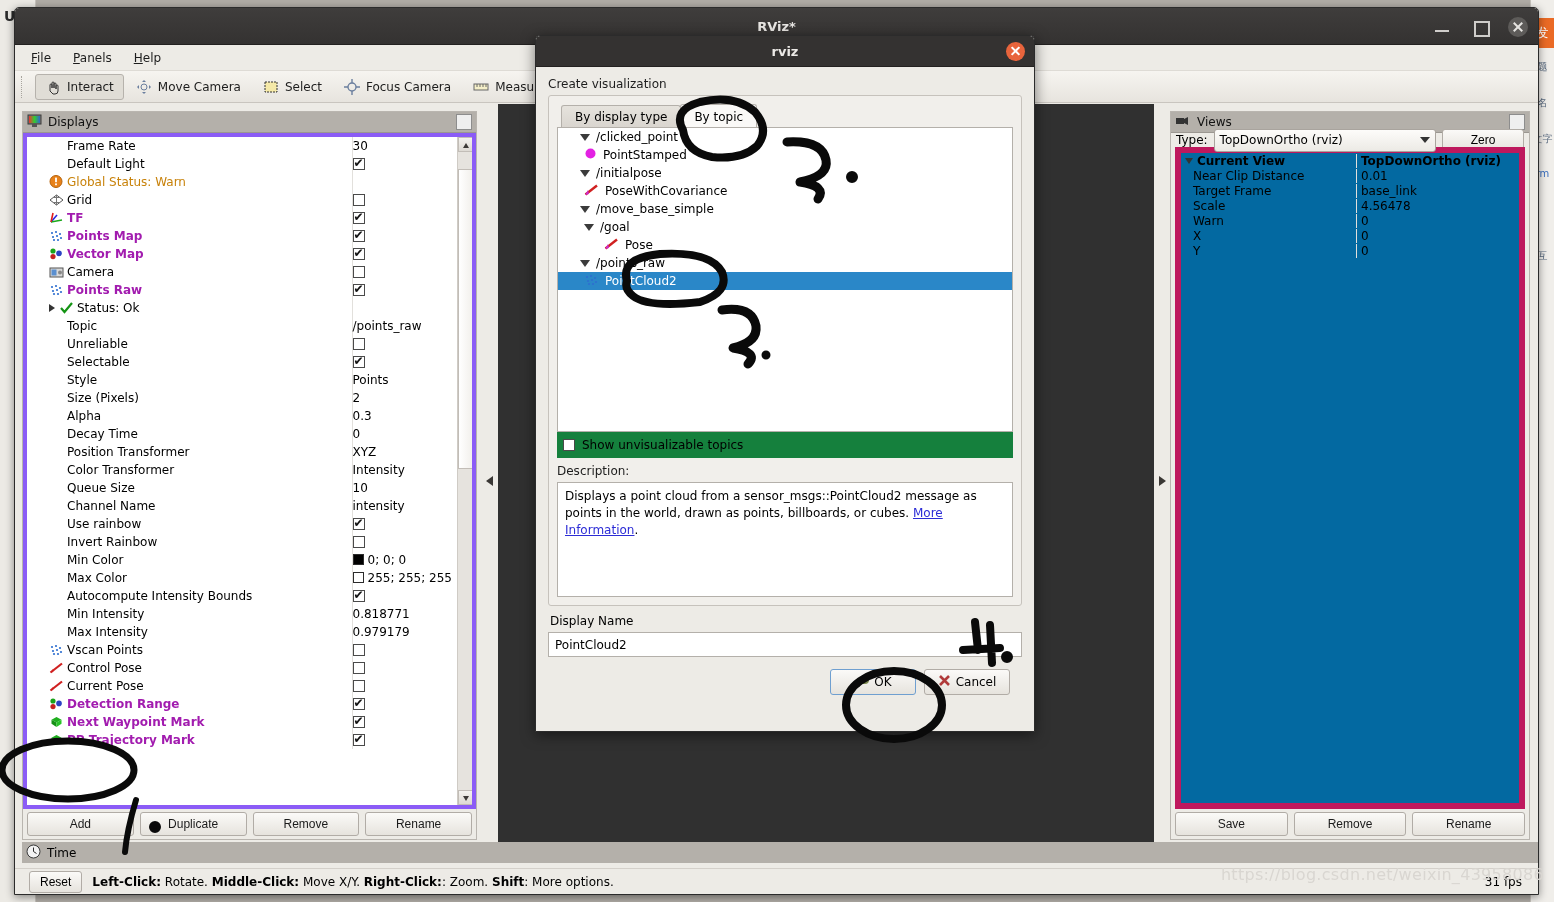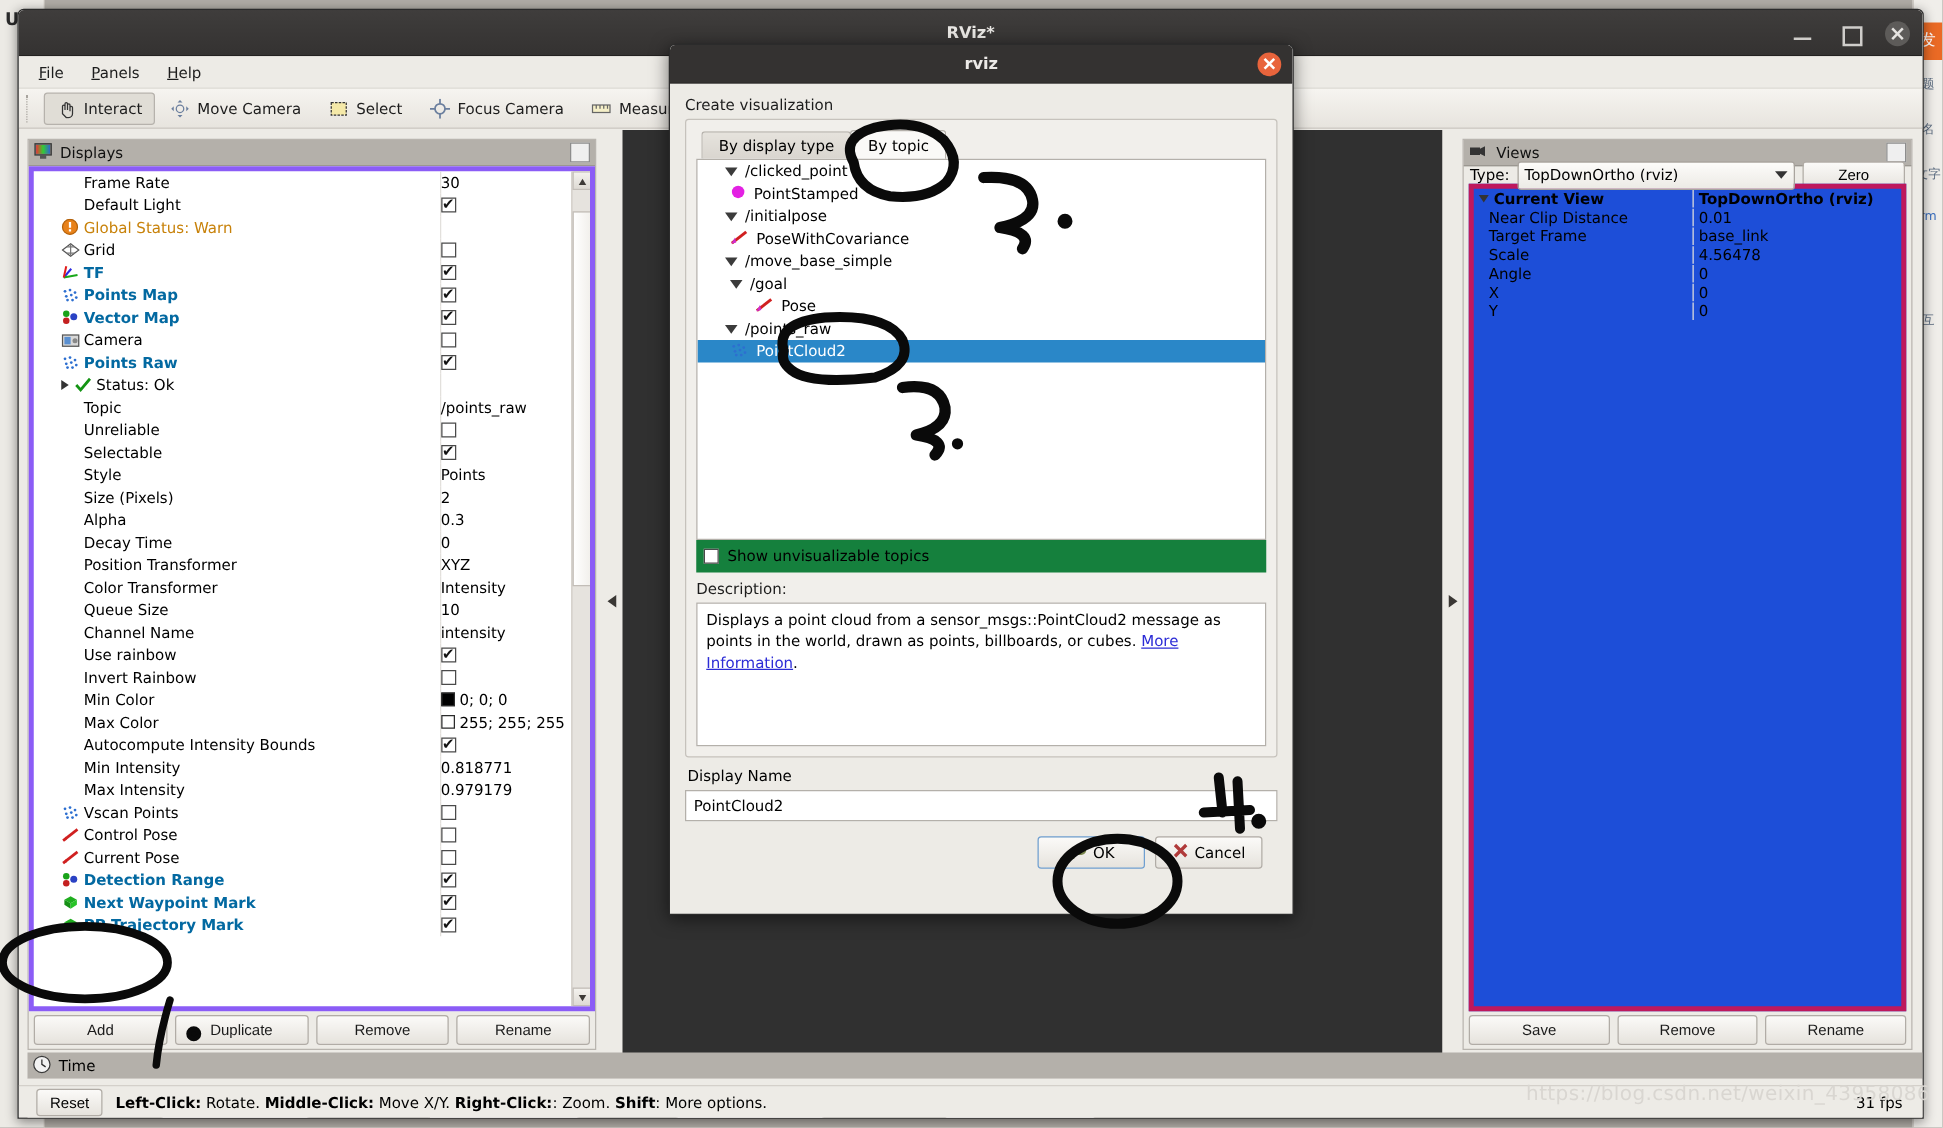--- a/index.html
+++ b/index.html
@@ -100,21 +100,21 @@
   }
   .prop-scroll { flex:1; background:#fff; position:relative; overflow:hidden; border:4px solid #8b5cf6; }
   .prop-table { width:100%; border-collapse:collapse; font-size:12px; }
   .prop-table tr { height:18px; }
   .prop-table td { padding:0; vertical-align:middle; }
   .prop-name { padding-left:2px; white-space:nowrap; }
   .prop-val { width:120px; border-left:1px solid #e2e0dc; padding-left:4px; white-space:nowrap; }
   .p-ind { display:inline-block; width:40px; }
   .p-ind2 { display:inline-block; width:22px; }
   .p-icon { display:inline-block; width:15px; height:12px; vertical-align:-2px; margin-right:3px; }
-  .bluelbl { color:#0369a1; font-weight:bold;margin-top:28px; }
+  .bluelbl { color:#a21caf; font-weight:bold;margin-top:28px; }
   .warnlbl { color:#c8820a; }
   .cbox { width:12px; height:12px; border:1px solid #4a4a4a; background:#fff; display:inline-block; position:relative; vertical-align:-2px; }
   .cbox.on::after {
     content:"✔"; position:absolute; left:0px; top:-3px; font-size:12px; color:#111; line-height:14px;
   }
   .swatch { width:11px; height:11px; border:1px solid #2b2b2b; display:inline-block; vertical-align:-1px; margin-right:4px; }
 
   .vscroll { position:absolute; right:0; top:0; width:15px; bottom:0; background:#e6e3de; border-left:1px solid #cfcbc5; }
   .vscroll .arr { width:15px; height:15px; background:linear-gradient(#f4f2ee,#dedad4); border:1px solid #c2bdb7; position:relative; }
   .vscroll .arr.bot { position:absolute; bottom:0; left:0; }
@@ -150,21 +150,21 @@
   }
   .views-type { height:14px; display:flex; align-items:center; gap:6px; padding:3px 5px; }
   .views-type .lbl { font-size:12px; }
   .combo {
     flex:1; height:23px; background:linear-gradient(to bottom,#fdfcfa,#eceae5);
     border:1px solid #a9a49e; border-radius:3px; font-size:12px;
     display:flex; align-items:center; padding:0 5px; position:relative; cursor:pointer;
   }
   .combo .caret { margin-left:auto; width:0;height:0;border-left:5px solid transparent;border-right:5px solid transparent;border-top:6px solid #333; }
   .zerobtn { width:82px; height:23px; font-size:12px; background:linear-gradient(to bottom,#fbfaf8,#e6e3dd); border:1px solid #b1aca6; border-radius:3px; cursor:pointer; }
-  .views-tree { flex:1; background:#1d4ed8; border:4px solid #be185d; margin:0 4px; overflow:hidden; }
+  .views-tree { flex:1; background:#0369a1; border:6px solid #be185d; margin:0 4px; overflow:hidden; }
   .vrow { height:15px; display:flex; font-size:12px; align-items:center; }
   .vrow .vn { width:175px; padding-left:12px; white-space:nowrap; }
   .vrow .vv { flex:1; border-left:1px solid #e2e0dc; padding-left:4px; white-space:nowrap; }
   .vrow.hdr .vn, .vrow.hdr .vv { font-weight:bold; }
   .vrow .twist { position:relative; width:0;height:0; display:inline-block;
     border-left:4px solid transparent;border-right:4px solid transparent;border-top:6px solid #333;
     margin-right:4px; vertical-align:1px; }
 
   
   .time-panel { position:absolute; left:7px; right:0; bottom:0; height:52px; }
@@ -632,21 +632,21 @@
               </div>
               <div class="vrow">
                 <span class="vn" style="">Target Frame</span>
                 <span class="vv">base_link</span>
               </div>
               <div class="vrow">
                 <span class="vn" style="">Scale</span>
                 <span class="vv">4.56478</span>
               </div>
               <div class="vrow">
-                <span class="vn" style="">Angle</span>
+                <span class="vn" style="">Warn</span>
                 <span class="vv">0</span>
               </div>
               <div class="vrow">
                 <span class="vn" style="">X</span>
                 <span class="vv">0</span>
               </div>
               <div class="vrow">
                 <span class="vn" style="">Y</span>
                 <span class="vv">0</span>
               </div>

